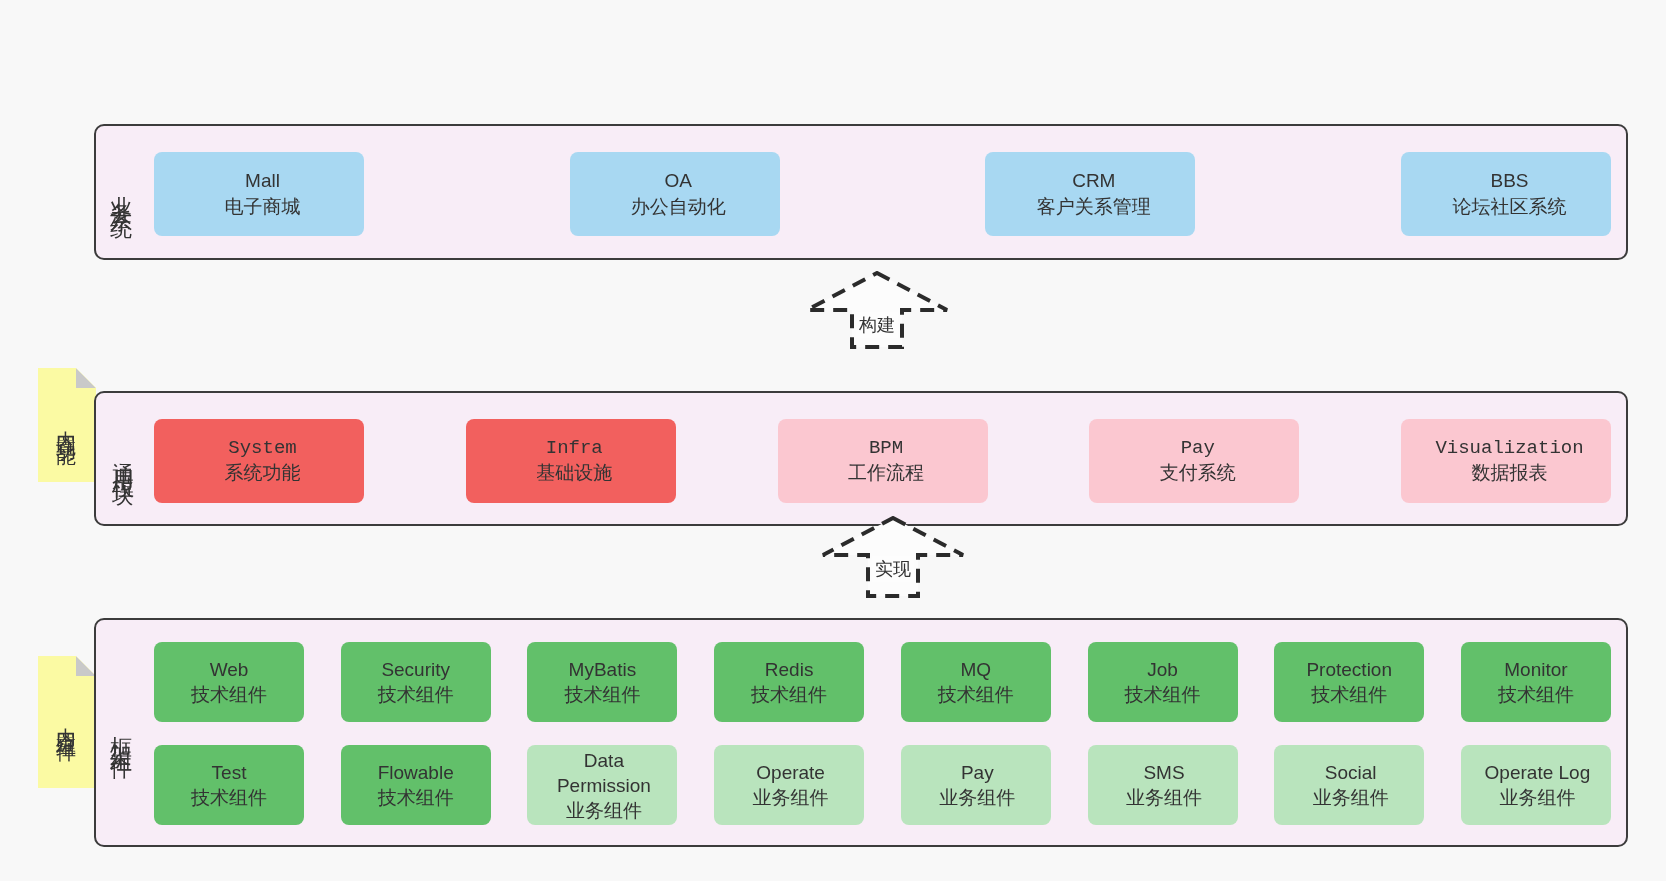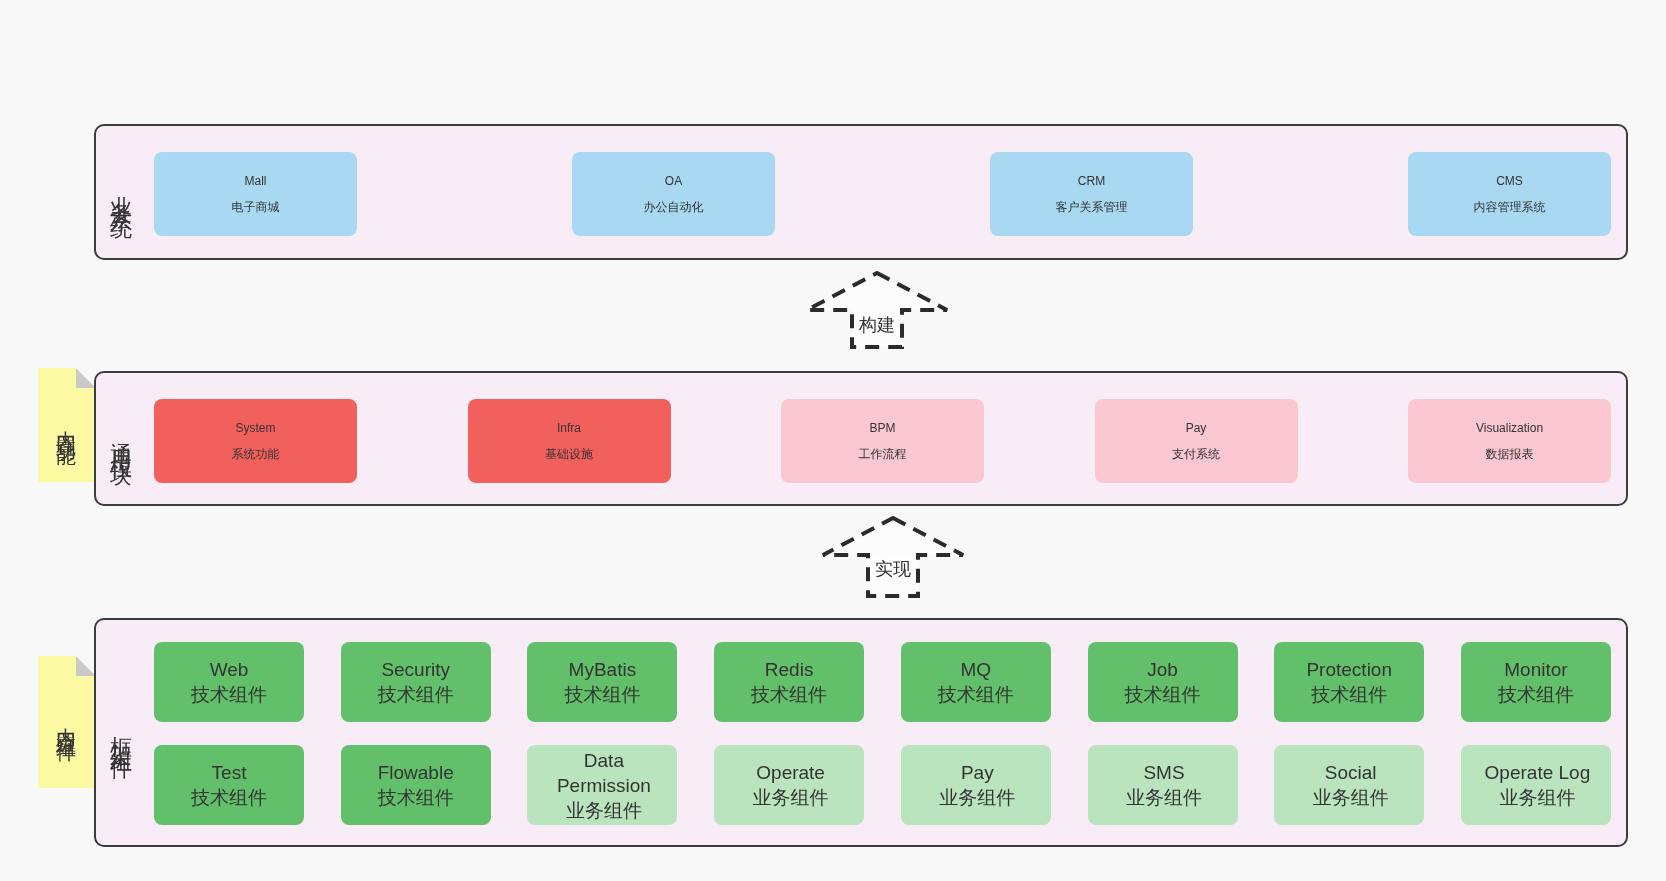--- a/index.html
+++ b/index.html
@@ -9,34 +9,34 @@
     --sticky-yellow:#fbfaa3; --sticky-fold:#c9c9c9;
     --text:#333333; --arrow-stroke:#2b2b2b;
   }
   html,body{margin:0;padding:0;}
   body{background:var(--page-bg,#f8f8f8);font-family:"Liberation Sans","DejaVu Sans",sans-serif;color:var(--text,#333);}
   .stage{position:relative;width:1666px;height:881px;background:var(--page-bg,#f8f8f8);overflow:hidden;}
 
   .panel{position:absolute;left:94px;width:1530px;background:var(--panel-bg,#f8edf7);
          border:2px solid var(--panel-border,#3c3c3c);border-radius:10px;z-index:2;}
   .panel-1{top:124px;height:132px;}
-  .panel-2{top:371px;height:131px;}
+  .panel-2{top:391px;height:131px;font-family:Liberation Mono, monospace;}
   .panel-3{top:618px;height:225px;}
 
   .vlabel{position:absolute;left:8px;top:0;bottom:0;display:flex;align-items:center;justify-content:center;
           writing-mode:vertical-rl;text-orientation:upright;font-size:22px;letter-spacing:7px;
           color:var(--text,#333);width:34px;}
 
   .strip{position:absolute;left:58px;right:15px;display:flex;justify-content:space-between;}
   .strip-6{top:26px;height:84px;}
   .strip-8a{top:22px;height:80px;}
   .strip-8b{top:125px;height:80px;}
 
   .box{display:flex;flex-direction:column;align-items:center;justify-content:center;
-       border-radius:8px;text-align:center;line-height:26px;font-size:12px;color:var(--text,#333);}
+       border-radius:8px;text-align:center;line-height:26px;font-size:19px;color:var(--text,#333);padding-left:7px;}
   .strip-6 .box{width:203px;}
   .strip-8a .box,.strip-8b .box{width:150px;font-size:19px;line-height:25px;padding:0 5px;box-sizing:border-box;}
   .box.blue{background:var(--blue,#a8d8f2);}
   .box.red{background:var(--red,#f2605e);}
   .box.pink{background:var(--pink,#fbc7d0);}
   .box.gdark{background:var(--green-dark,#62c06a);}
   .box.glight{background:var(--green-light,#b9e4bd);padding-left:8px;}
 
   .sticky{position:absolute;left:38px;width:58px;background:var(--sticky-yellow,#fbfaa3);z-index:1;
           display:flex;align-items:center;justify-content:center;
@@ -65,22 +65,22 @@
       </div>
       <div class="box blue">
         <div>OA</div>
         <div>办公自动化</div>
       </div>
       <div class="box blue">
         <div>CRM</div>
         <div>客户关系管理</div>
       </div>
       <div class="box blue">
-        <div>CMS</div>
-        <div>内容管理系统</div>
+        <div>BBS</div>
+        <div>论坛社区系统</div>
       </div>
     </div>
   </div>
 
   <svg class="arrow-svg" style="left:805px;top:271px;" width="144" height="78" viewBox="0 0 144 78">
     <polygon points="72,2 142,39 97,39 97,76 47,76 47,39 2,39"></polygon>
   </svg>
   <div class="arrow-label" style="left:856px;top:312px;">构建</div>
 
   <div class="sticky sticky-2">

